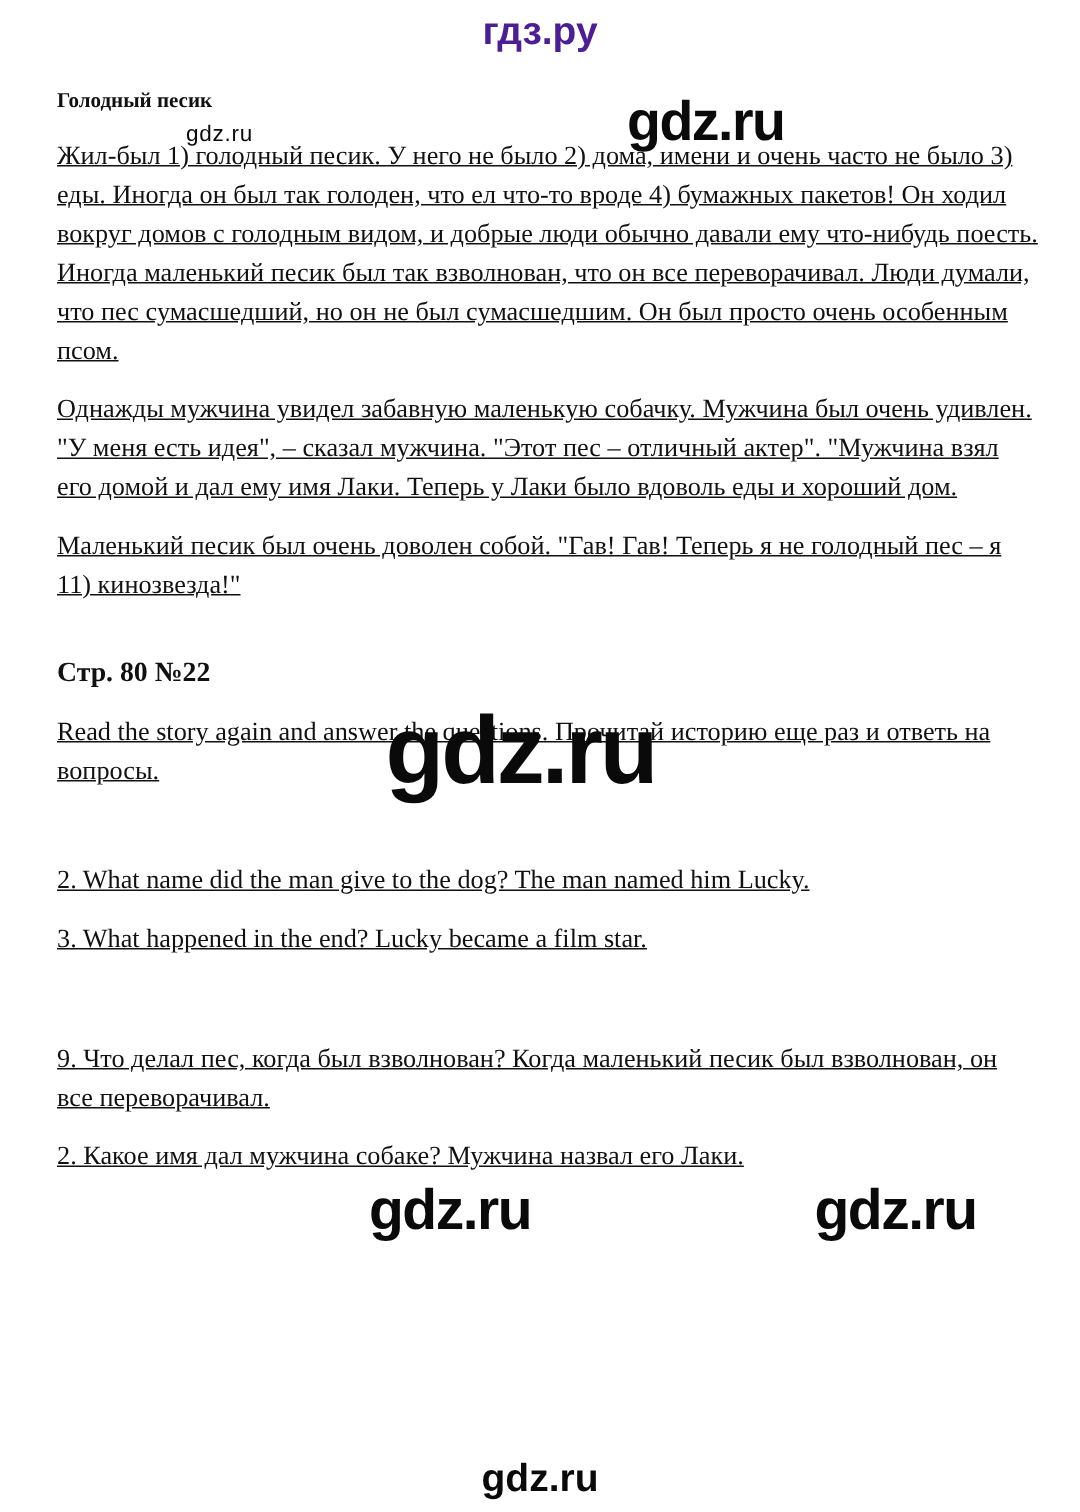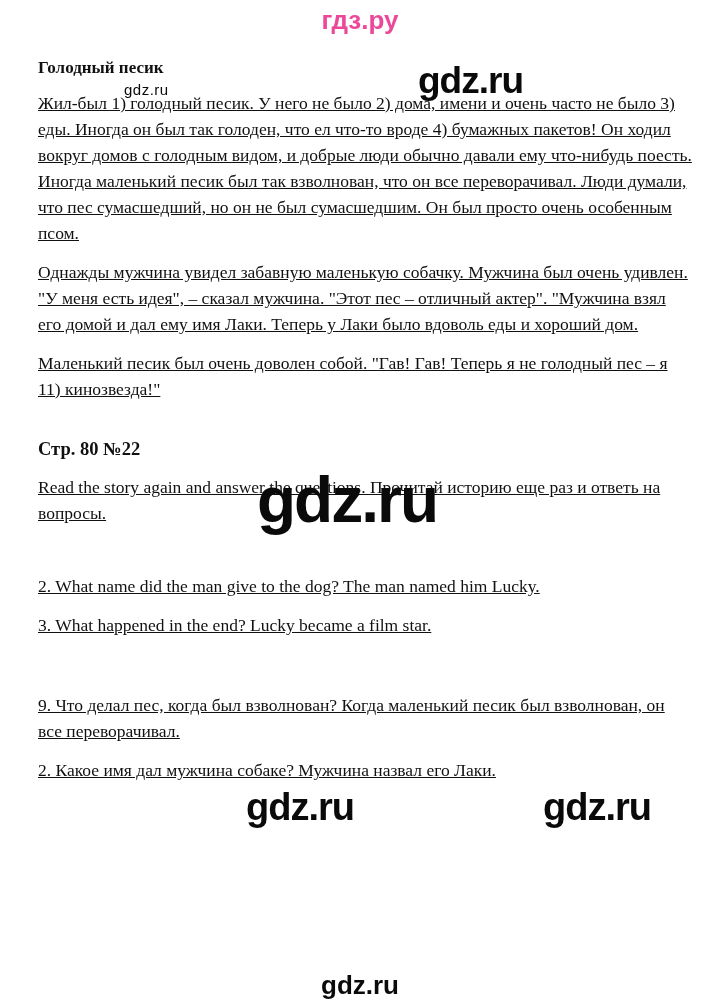--- a/index.html
+++ b/index.html
@@ -18,33 +18,33 @@
     height: 1008px;
     background: #ffffff;
   }
   .site-header {
     padding-top: 5px;
     text-align: center;
     font-family: "Liberation Sans", sans-serif;
     font-weight: bold;
     font-size: 26px;
     letter-spacing: 0px;
-    color: #ec4899;
+    color: #4c1d95;
   }
   .content {
     margin-left: 38px;
     width: 654px;
     font-size: 17.5px;
     line-height: 26px;
     text-align: left;
   }
   .story-title {
     margin-top: 21px;
     margin-bottom: 11px;
-    font-size: 17px;
+    font-size: 14px;
     font-weight: bold;
     line-height: 22px;
   }
   .content p { margin: 0 0 13px 0; text-decoration: underline; }
   .task-heading {
     margin-top: 36px;
     margin-bottom: 14px;
     font-size: 18.5px;
     font-weight: bold;
     line-height: 22px;

